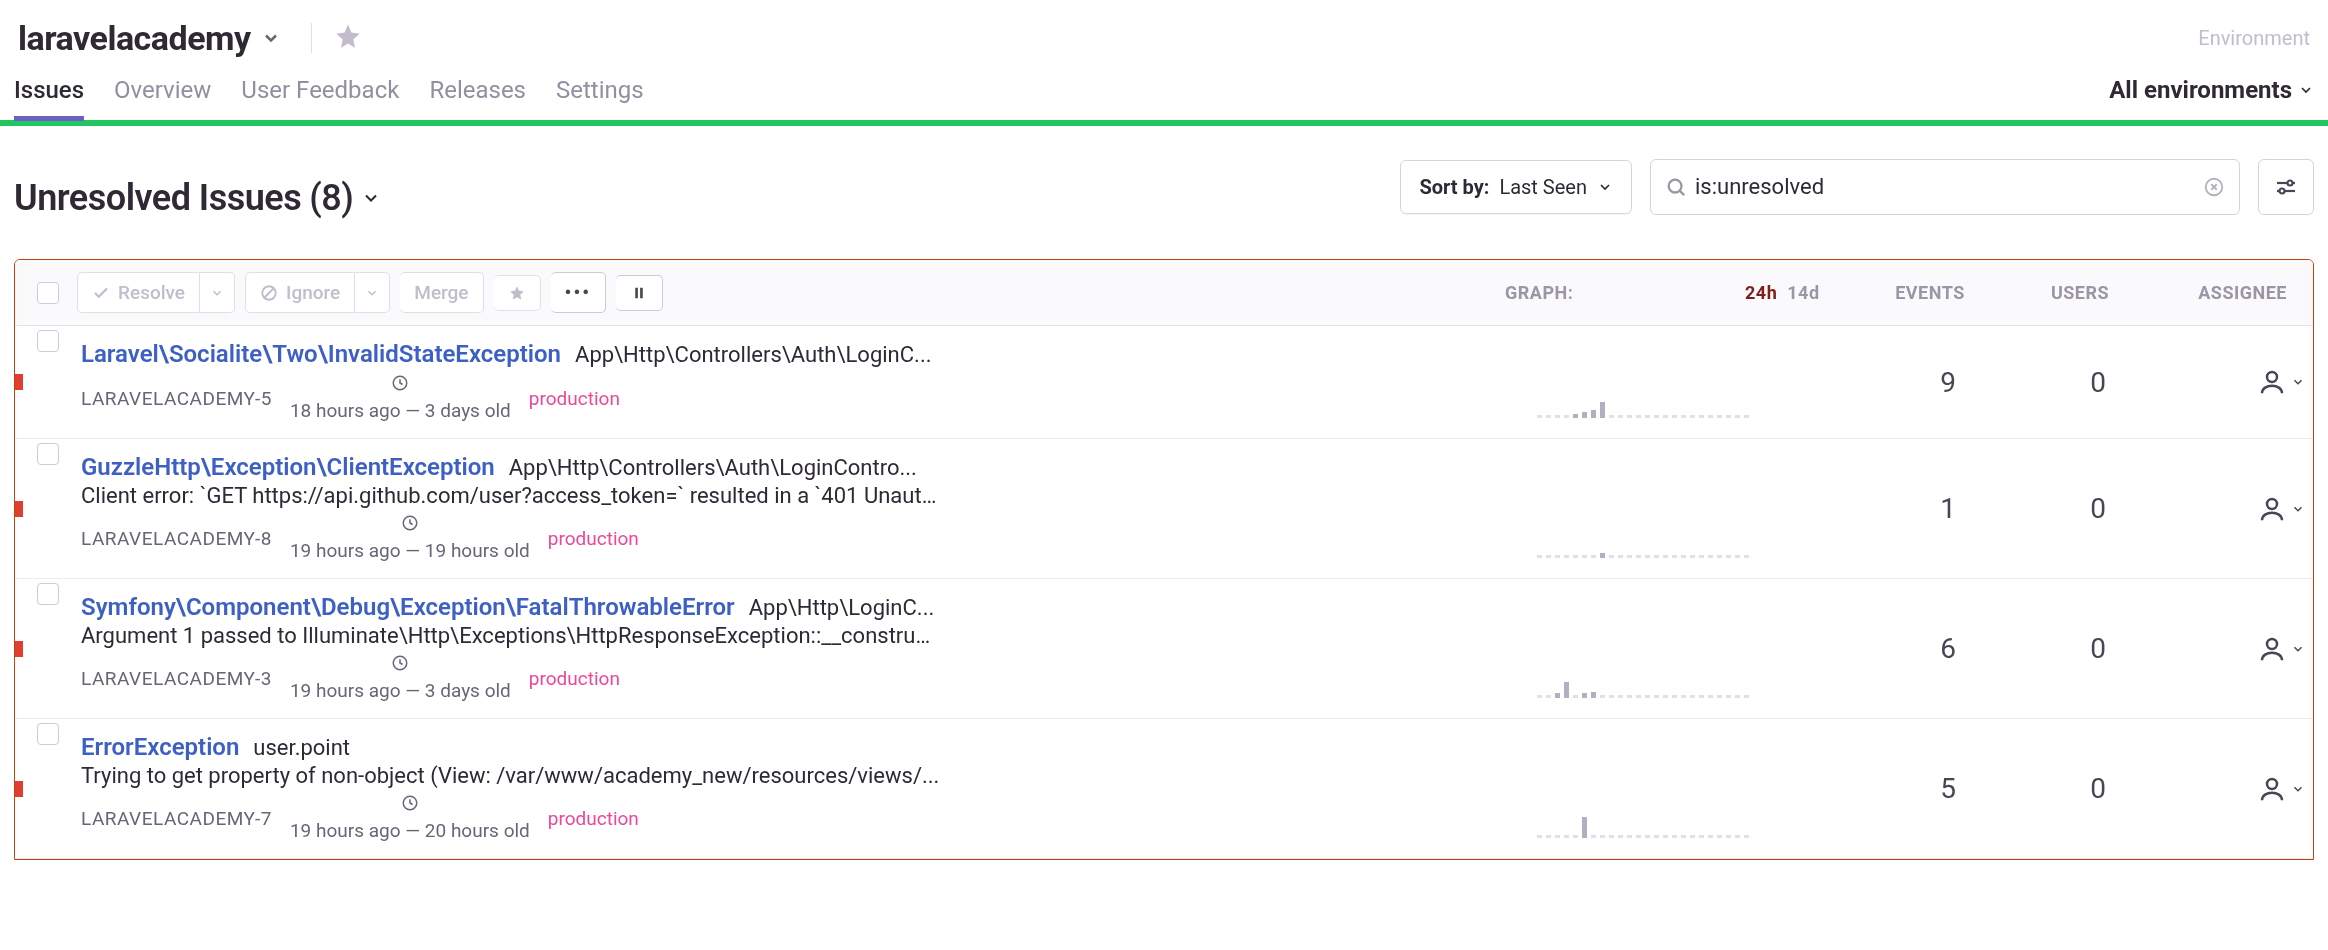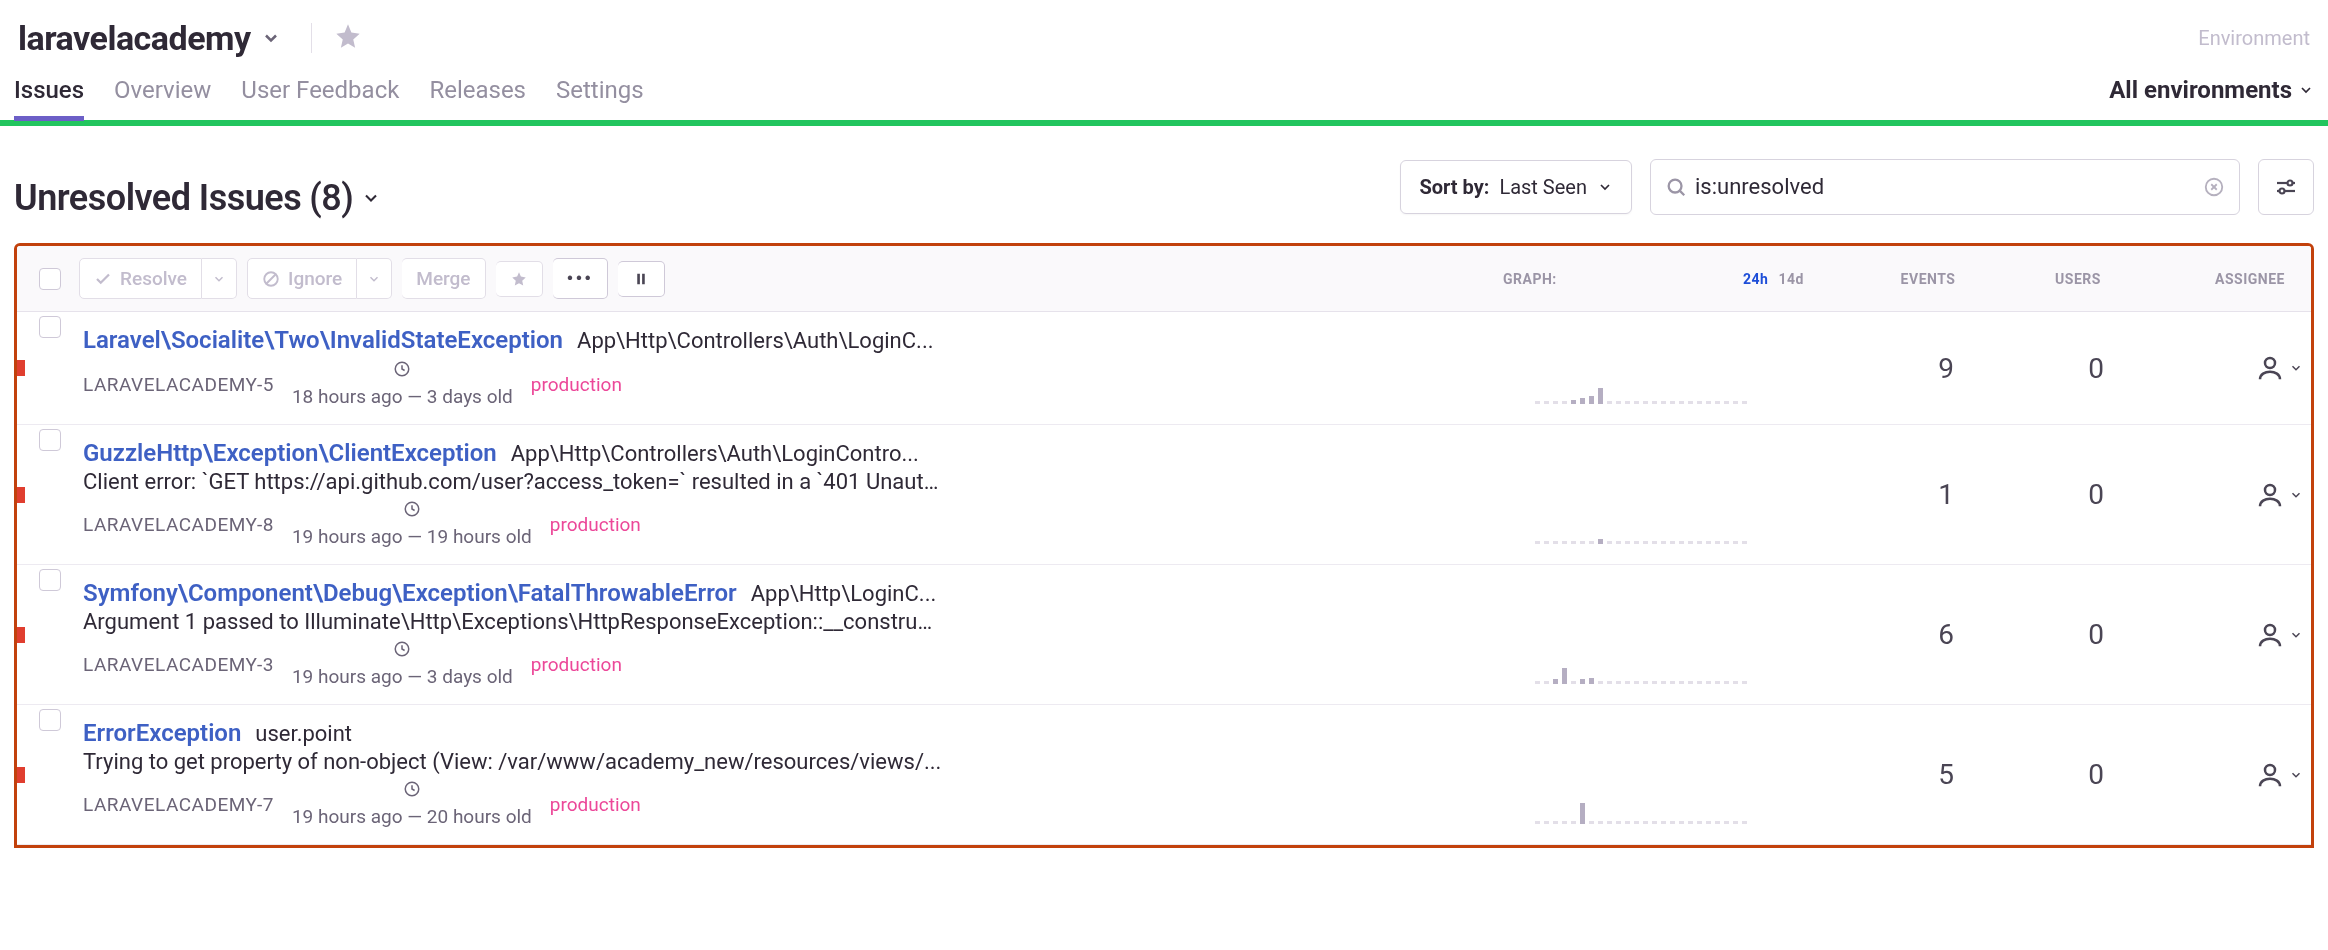--- a/index.html
+++ b/index.html
@@ -34,36 +34,36 @@
   .sortbtn { border:1px solid #d7d3de; border-radius:6px; padding:14px 18px; display:flex; align-items:center; gap:10px; cursor:pointer; box-shadow: 0 1px 2px rgba(0,0,0,0.04); }
   .sortbtn .lbl { font-weight:700; }
   
   .searchbox { flex:0 0 590px; border:1px solid #d7d3de; border-radius:6px; display:flex; align-items:center; padding:0 14px; height:56px; position:relative; }
   .searchbox input { border:none; outline:none; flex:1; font-size:22px; padding:0 8px; background:transparent; color:#2f2936; font-family:inherit; }
   .searchbox .sicon { color:#9b95a6; }
   .searchbox .clearicon { color:#b5b0be; cursor:pointer; }
   .filterbtn { border:1px solid #d7d3de; border-radius:6px; height:56px; width:56px; display:flex; align-items:center; justify-content:center; cursor:pointer; color:#4a4554; }
 
   
-  .listwrap { margin: 0 14px; border:3px solid #c2410c; border-radius:6px 6px 0 0; overflow:hidden; }
+  .listwrap { margin: 16px 14px; border:1px solid #c2410c; border-radius:6px 6px 0 0; overflow:hidden; }
   .toolbar { background:#faf9fb; border-bottom:1px solid #e6e2eb; display:flex; align-items:center; padding:12px 18px 12px 22px; }
   .chk { width:22px; height:22px; border:1px solid #cfc9d8; border-radius:4px; background:#fff; cursor:pointer; margin-right:18px; flex-shrink:0; }
   .btngrp { display:flex; margin-right:10px; }
   .tbtn { border:1px solid #e2dee7; background:#fff; color:#c2bccd; padding:8px 14px; display:flex; align-items:center; gap:8px; font-size:19px; font-weight:500; cursor:pointer; }
   .tbtn:first-child { border-radius:5px 0 0 5px; }
   .tbtn:last-child { border-radius:0 5px 5px 0; border-left:none; }
   .tbtn.solo { border-radius:5px; }
   .tbtn.caret { padding:8px 10px; }
   .tbtn.dark { color:#4a4554; border-color:#cfc9d8; }
   .tbtn .ic { width:18px; height:18px; }
   .headerspacer { flex:1; }
-  .colhdr { font-size:14px; font-weight:700; color:#9b95a6; letter-spacing:0.5px; text-align:center; }
+  .colhdr { font-size:18px; font-weight:700; color:#9b95a6; letter-spacing:0.5px; text-align:center; }
   .col-graph { width:240px; text-align:left; }
   .col-range { width:110px; text-align:left; display:flex; gap:10px; }
-  .col-range .on { color:#1d4ed8; }
+  .col-range .on { color:#7f1d1d; }
   .col-events { width:150px; }
   .col-users { width:150px; }
   .col-assignee { width:140px; text-align:right; padding-right:8px; }
 
   
   .row { display:flex; align-items:stretch; border-bottom:1px solid #edeaf1; position:relative; }
   .redbar { width:8px; background:#e03e2f; margin-right:14px; align-self:center; height:16px; flex-shrink:0; }
   .row .chk { margin-top:4px; align-self:flex-start; margin-right:22px; }
   .row-main { flex:1; min-width:0; padding:14px 0 16px 0; }
   .row-title { display:flex; align-items:baseline; gap:14px; max-width:860px; }

